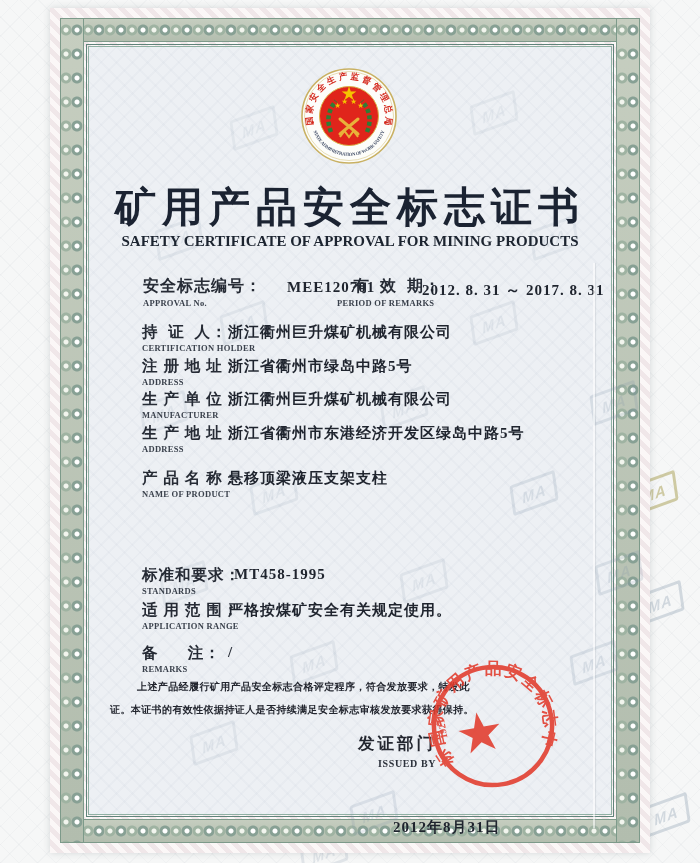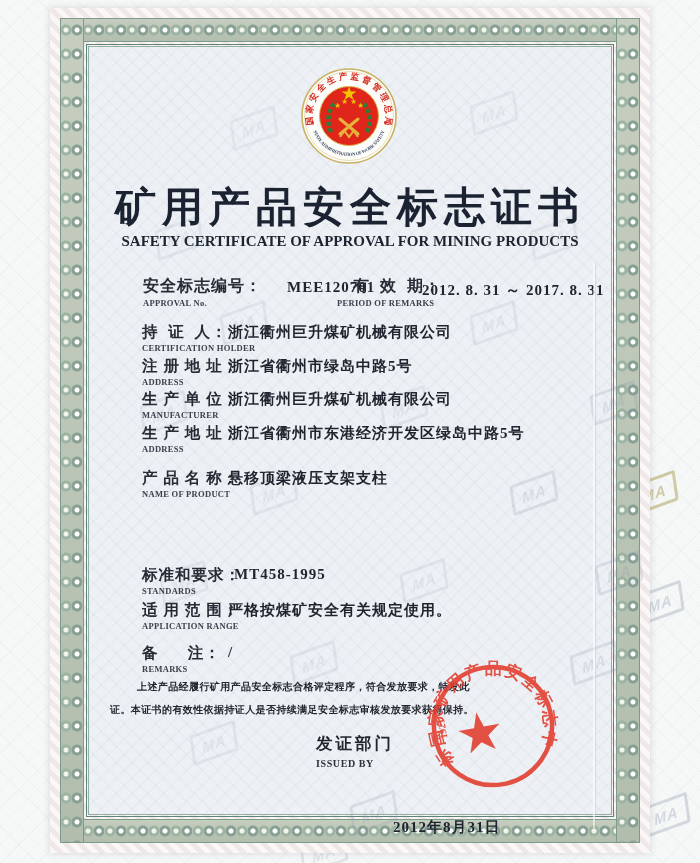--- a/index.html
+++ b/index.html
@@ -50,21 +50,21 @@
   .val{font-size:15px;color:#1f242e;letter-spacing:1px;white-space:nowrap;font-weight:600;}
   .row{left:0;right:0;height:44px;z-index:2;}
   .row .lbl{position:absolute;left:92px;top:0;}
   .row .sub{position:absolute;left:92px;top:21px;}
   .row .val{position:absolute;left:178px;top:1px;}
   .row .val2{position:absolute;left:178px;top:24px;}
   .num-row{left:0;right:0;top:268px;height:40px;z-index:2;}
   .statement{left:60px;width:500px;top:668px;z-index:2;
     font-size:10px;font-weight:bold;color:#23262f;line-height:23px;letter-spacing:.4px;font-family:Liberation Mono, monospace;}
   .statement .ln1{padding-left:27px;}
-  .issuer{left:266px;top:725px;width:120px;text-align:left;z-index:2;}
+  .issuer{left:266px;top:725px;width:120px;text-align:right;z-index:2;}
   .issuer .cn{font-size:16.5px;font-weight:bold;letter-spacing:3px;color:#23262f;}
   .issuer .en{font-size:10px;font-weight:bold;letter-spacing:.6px;color:#2c313b;margin-top:3px;}
   .issue-date{left:343px;top:762px;font-size:15px;font-weight:bold;color:#1f242e;letter-spacing:1px;z-index:2;margin-top:48px;}
   .emblem{left:249px;top:58px;width:100px;height:100px;z-index:2;}
   .stamp{left:377px;top:652px;width:132px;height:132px;z-index:5;opacity:.88;transform:rotate(-10deg);}
   .fold{left:543px;top:255px;width:2px;height:565px;background:rgba(255,255,255,.55);
     box-shadow:1px 0 1px rgba(150,160,170,.25);z-index:6;}
   .wm{
     position:absolute;width:42px;height:24px;border:3px solid currentColor;border-radius:3px;
     color:#7f93a8;opacity:.13;transform:rotate(-20deg) skewX(-12deg);

